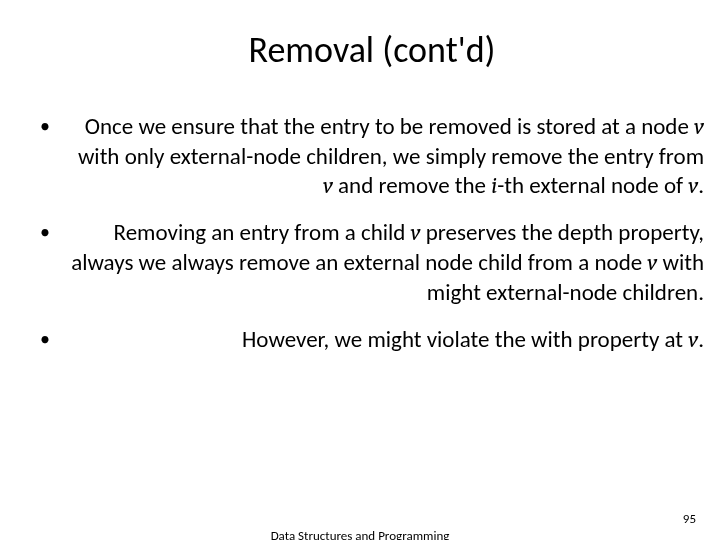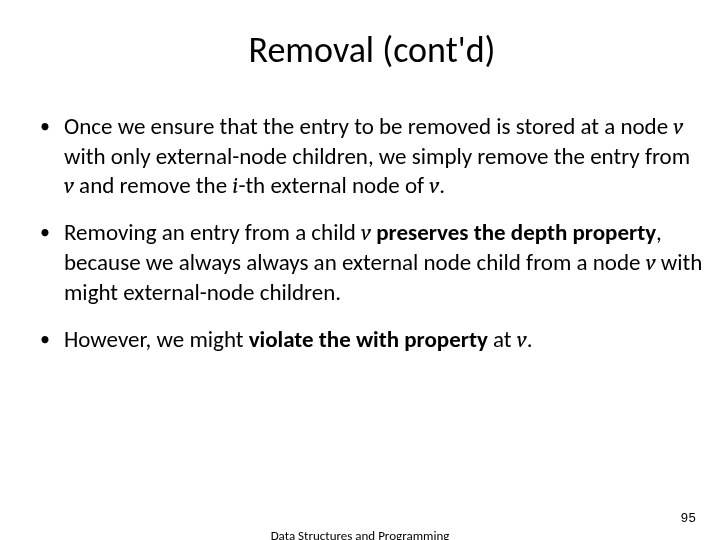--- a/index.html
+++ b/index.html
@@ -2,46 +2,46 @@
 <html><head>
 <meta charset="utf-8">
 <style>
   * { margin: 0; padding: 0; box-sizing: border-box; }
   html, body { width: 720px; height: 540px; background: #fff; font-family: Calibri, Arial, sans-serif; color: #000; }
   .slide { width: 720px; height: 540px; position: relative; padding: 20px 16px 60px 40px; }
   .title { font-size: 36px; font-weight: 400; text-align: center; margin-top: 8px; margin-bottom: 40px; }
   .body { font-size: 23px; line-height: 1.25; }
   .bullet { display: flex; margin-bottom: 18px; }
   .bullet .dot { width: 24px; flex: 0 0 24px; font-size: 20px; line-height: 1.4; }
-  .bullet .text { flex: 1; }
+  .bullet .text { flex: 1; text-align: right; }
   .mathvar { font-family: "Cambria Math", Cambria, "Times New Roman", serif; font-style: italic; }
-  .bold { font-weight: 700; }
+  .bold { font-weight: 400; }
   .footer { position: absolute; bottom: 12px; left: 0; width: 720px; }
   .footer-center { position: absolute; width: 100%; text-align: center; font-size: 13px; color: #000; line-height: 1.2; }
-  .footer-right { position: absolute; right: 24px; bottom: 2px; font-size: 13px; color: #000; font-family: Liberation Mono, monospace; }
+  .footer-right { position: absolute; right: 24px; bottom: 2px; font-size: 13px; color: #000; }
 </style>
 </head>
 <body>
 
 <div class="slide">
   <h1 class="title">Removal (cont'd)</h1>
 
   <div class="body">
 
     <div class="bullet">
       <div class="dot">•</div>
       <div class="text">
         <span>Once we ensure that the entry to be removed is stored at a node </span><span class="mathvar">v</span><span> with only external-node children, we simply remove the entry from </span><span class="mathvar">v</span><span> and remove the </span><span class="mathvar">i</span><span>-th external node of </span><span class="mathvar">v</span><span>.</span>
       </div>
     </div>
 
     <div class="bullet">
       <div class="dot">•</div>
       <div class="text">
-        <span>Removing an entry from a child </span><span class="mathvar">v</span><span class="bold"> preserves the depth property</span><span>, because we always always an external node child from a node </span><span class="mathvar">v</span><span> with might external-node children.</span>
+        <span>Removing an entry from a child </span><span class="mathvar">v</span><span class="bold"> preserves the depth property</span><span>, always we always remove an external node child from a node </span><span class="mathvar">v</span><span> with might external-node children.</span>
       </div>
     </div>
 
     <div class="bullet">
       <div class="dot">•</div>
       <div class="text">
         <span>However, we might </span><span class="bold">violate the with property</span><span> at </span><span class="mathvar">v</span><span>.</span>
       </div>
     </div>
 

